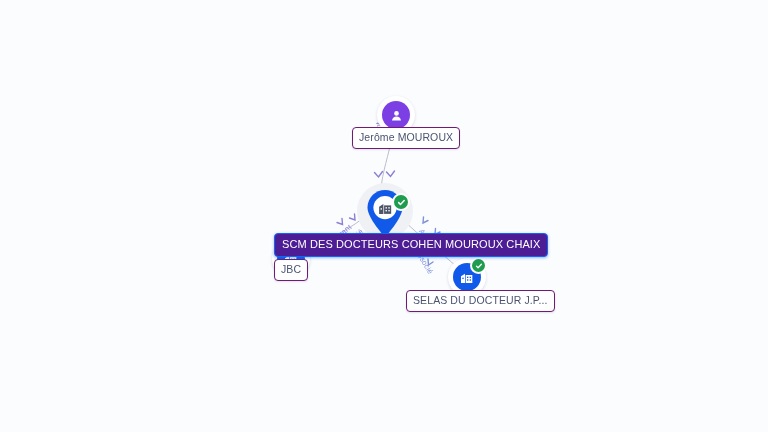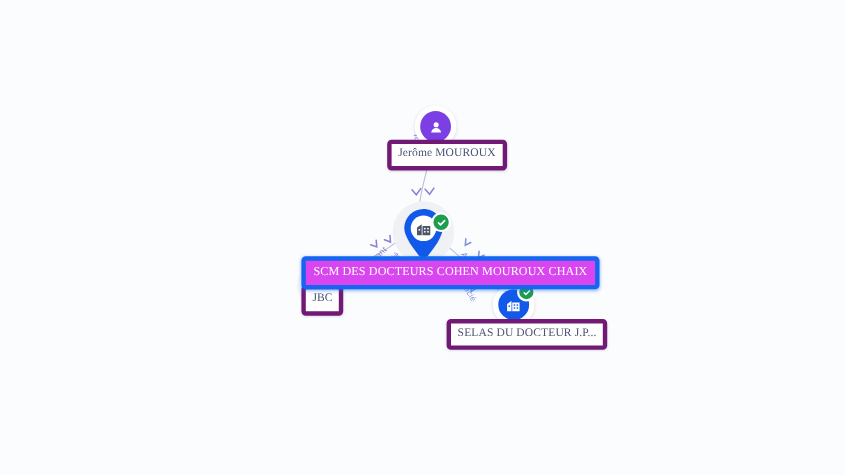--- a/index.html
+++ b/index.html
@@ -53,33 +53,32 @@
     align-items: center;
     justify-content: center;
     z-index: 6;
   }
   .check-badge svg { display: block; }
 
   
   .node-label {
     position: absolute;
     background: #ffffff;
-    border: 4px solid #701a75;
+    border: 1px solid #701a75;
     border-radius: 4px;
     color: #4a5472;
     font-size: 10.5px;
     line-height: 1;
     padding: 4px 6px 5px 6px;
     white-space: nowrap;
     box-shadow: 0 1px 2px rgba(40,55,90,.13);
     letter-spacing: .1px;
-    font-family: Liberation Serif, serif;
   }
   .node-label.selected {
-    background: #d946ef;
+    background: #4c1d95;
     border-color: #1565f0;
     color: #ffffff;
     box-shadow: 0 1px 3px rgba(21,101,240,.45);
     font-size: 11px;
     padding: 5px 7px 6px 7px;
     z-index: 20;
   }
 
   
   .rel-label {

